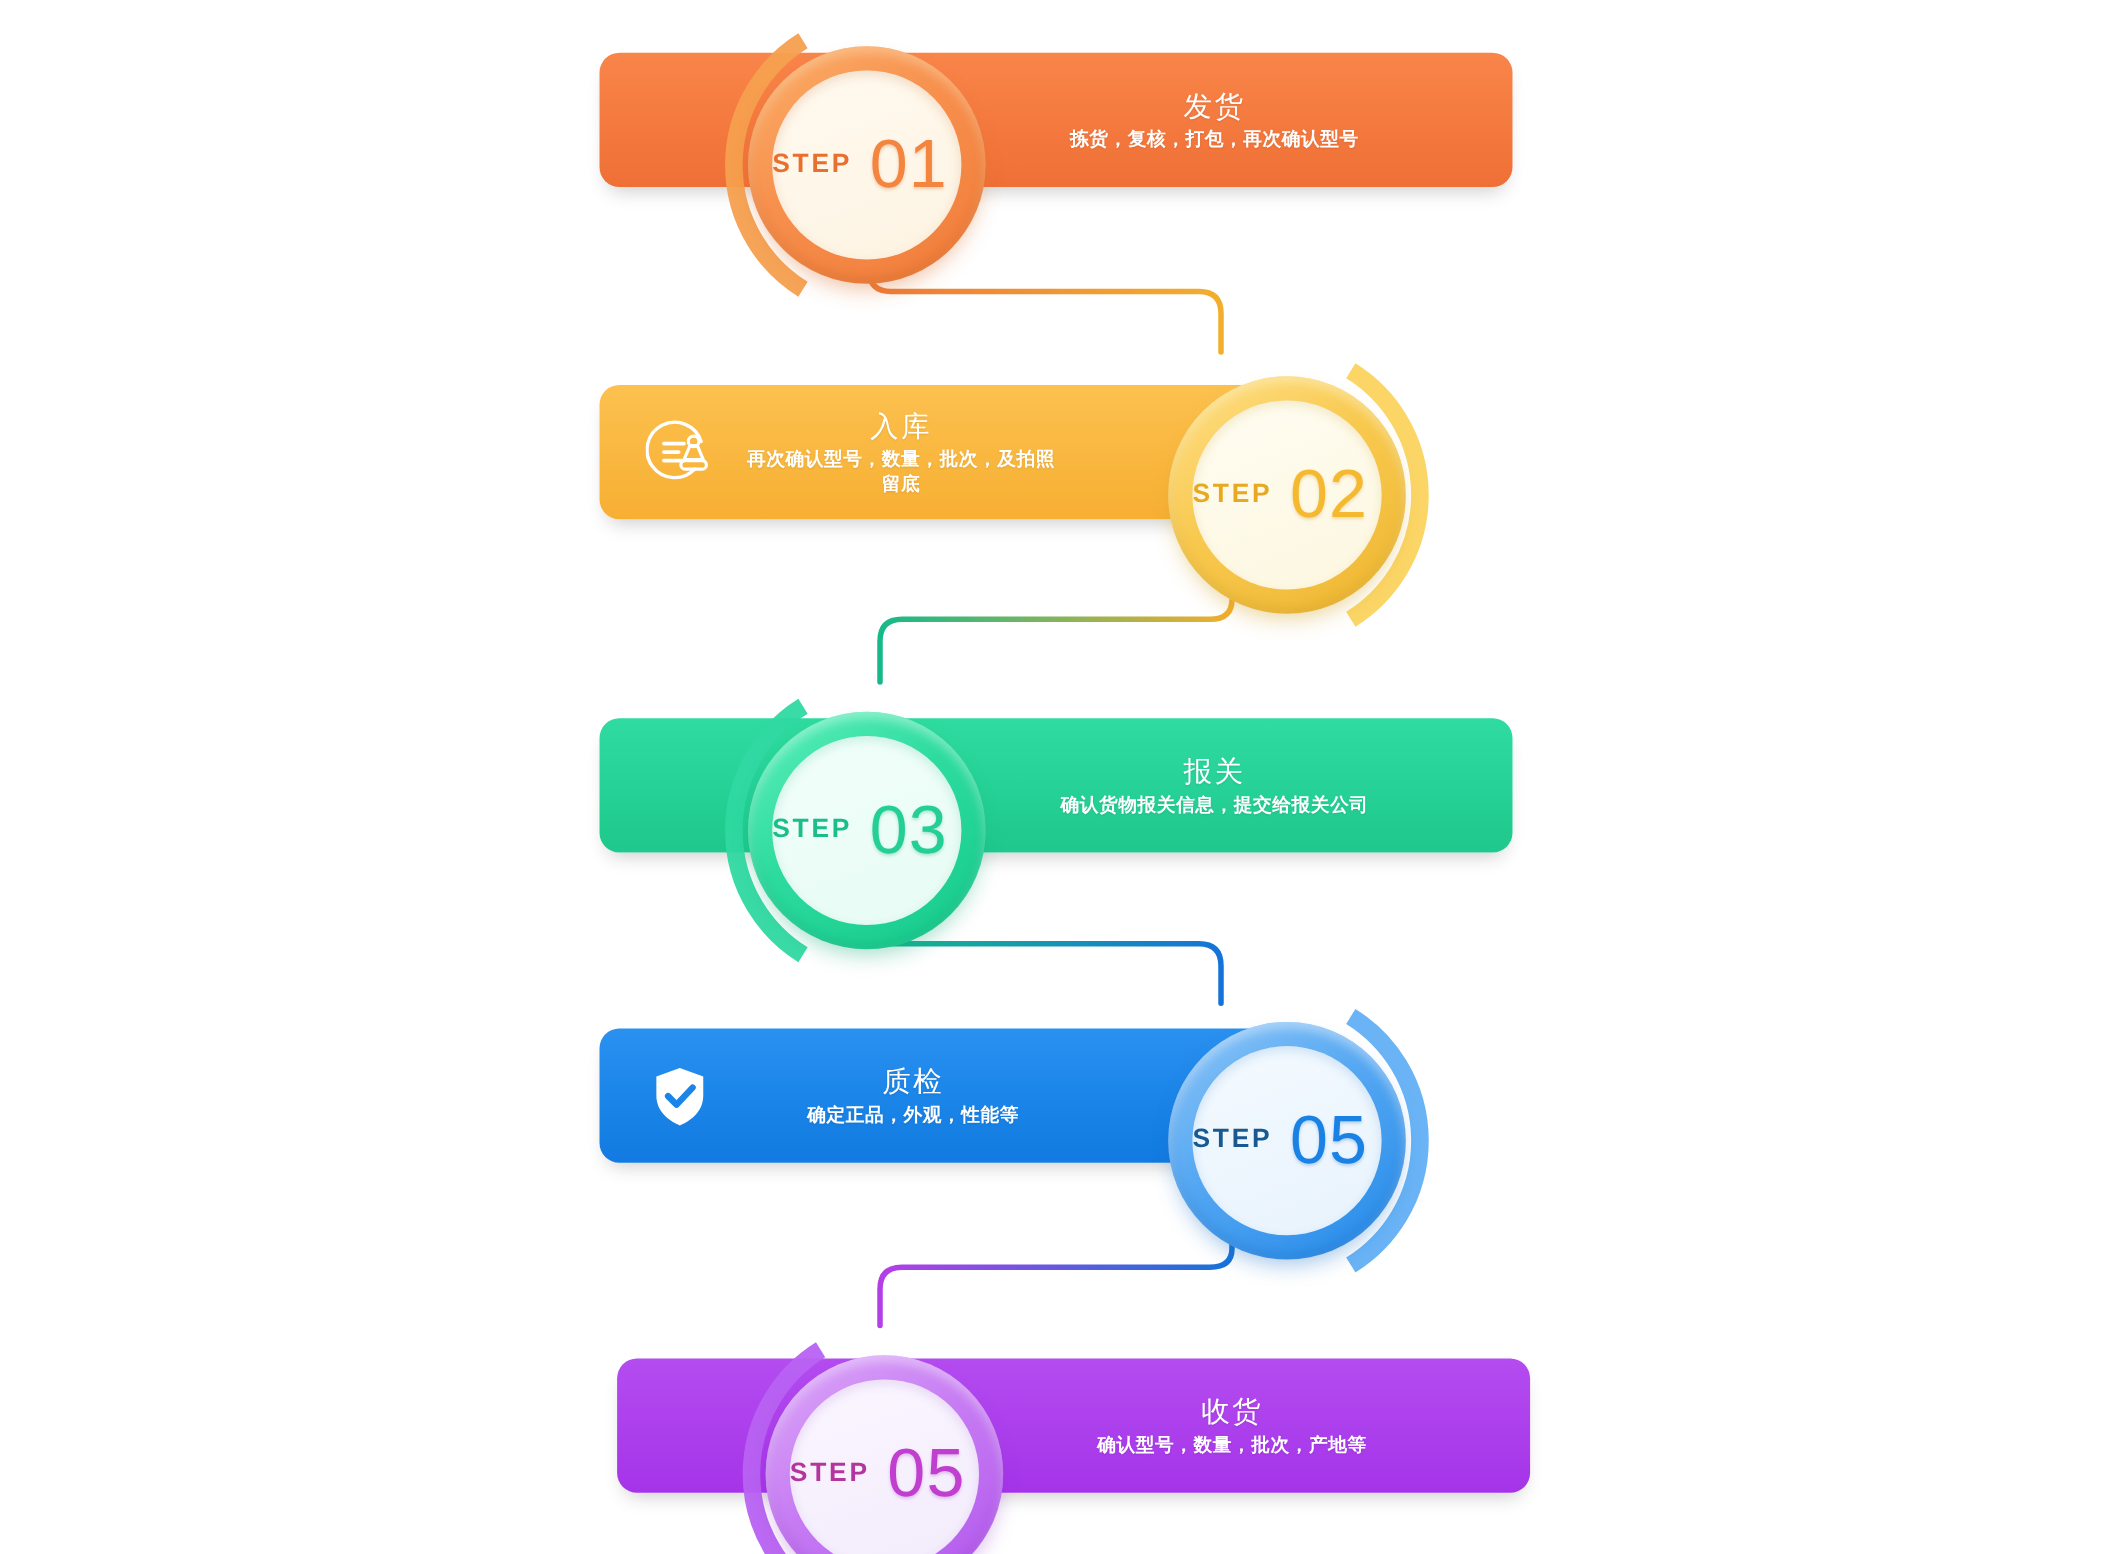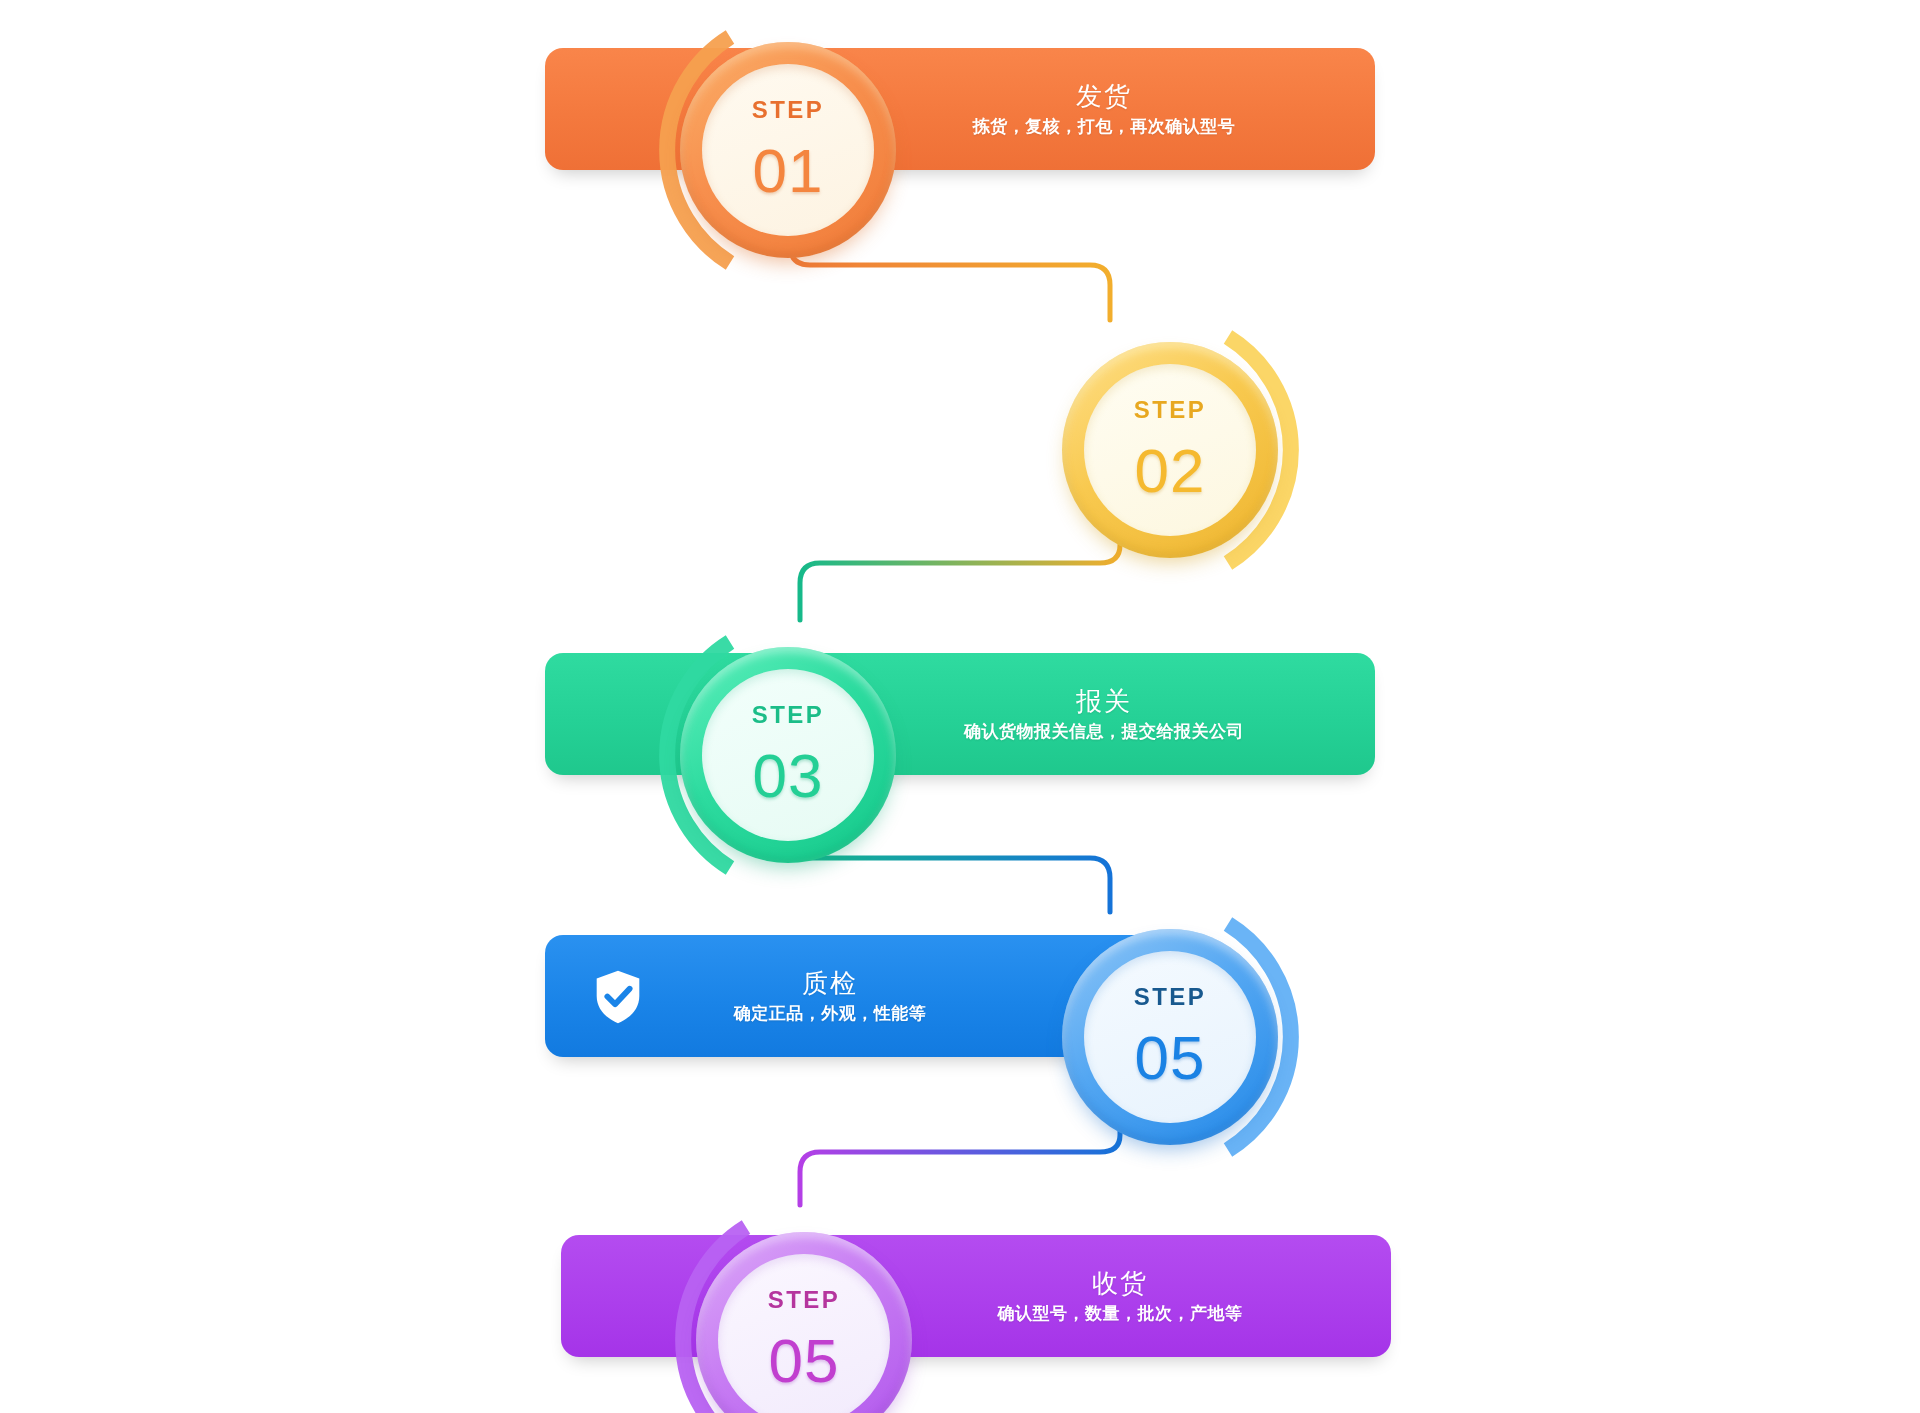--- a/index.html
+++ b/index.html
@@ -127,23 +127,22 @@
     box-sizing: border-box;
   }
   .ring-inner {
     position: absolute;
     left: 22px;
     top: 22px;
     width: 172px;
     height: 172px;
     border-radius: 50%;
     display: flex;
-    flex-direction: column;
+    flex-direction: row;
     align-items: center;
-    justify-content: center;
     box-sizing: border-box;
     gap: 16px;
   }
   .step-word {
     font-size: 24px;
     font-weight: 700;
     letter-spacing: 2.5px;
     line-height: 1;
     margin-bottom: 2px;
   }
@@ -287,20 +286,37 @@
         <div class="ring-inner">
           <div class="step-word">STEP</div>
           <div class="step-num">01</div>
         </div>
       </div>
     </div>
   </div>
 
   <div class="step-row s2" style="top:250px;">
 
+    <div class="banner left" style="left:545px; width:660px; top:100px;">
+      <div class="banner-icon">
+        <svg width="62" height="62" viewBox="0 0 64 64">
+          <path d="M 52 22 A 26 26 0 1 0 46 48" fill="none" stroke="#ffffff" stroke-width="3.2" stroke-linecap="round"></path>
+          <line x1="17" y1="24" x2="36" y2="24" stroke="#ffffff" stroke-width="3.4" stroke-linecap="round"></line>
+          <line x1="17" y1="32" x2="31" y2="32" stroke="#ffffff" stroke-width="3.4" stroke-linecap="round"></line>
+          <line x1="17" y1="40" x2="34" y2="40" stroke="#ffffff" stroke-width="3.4" stroke-linecap="round"></line>
+          <circle cx="45" cy="22" r="5" fill="none" stroke="#ffffff" stroke-width="3"></circle>
+          <path d="M 41.5 26 L 36 39 L 54 39 L 48.5 26 Z" fill="none" stroke="#ffffff" stroke-width="3" stroke-linejoin="round"></path>
+          <rect x="33" y="40" width="24" height="8" rx="4" fill="none" stroke="#ffffff" stroke-width="3"></rect>
+        </svg>
+      </div>
+      <div class="banner-text">
+        <div class="banner-title">入库</div>
+        <div class="banner-sub">再次确认型号，数量，批次，及拍照留底</div>
+      </div>
+    </div>
 
     <div class="badge-wrap" style="left:1020px; top:50px;">
       <svg class="arc" viewBox="0 0 300 300">
         <path d="M 208 37 A 133 133 0 0 1 208 263" fill="none" stroke="#fbd45f" stroke-width="16" stroke-linecap="butt" opacity="0.95"></path>
       </svg>
       <div class="ring-outer">
         <div class="ring-inner">
           <div class="step-word">STEP</div>
           <div class="step-num">02</div>
         </div>

